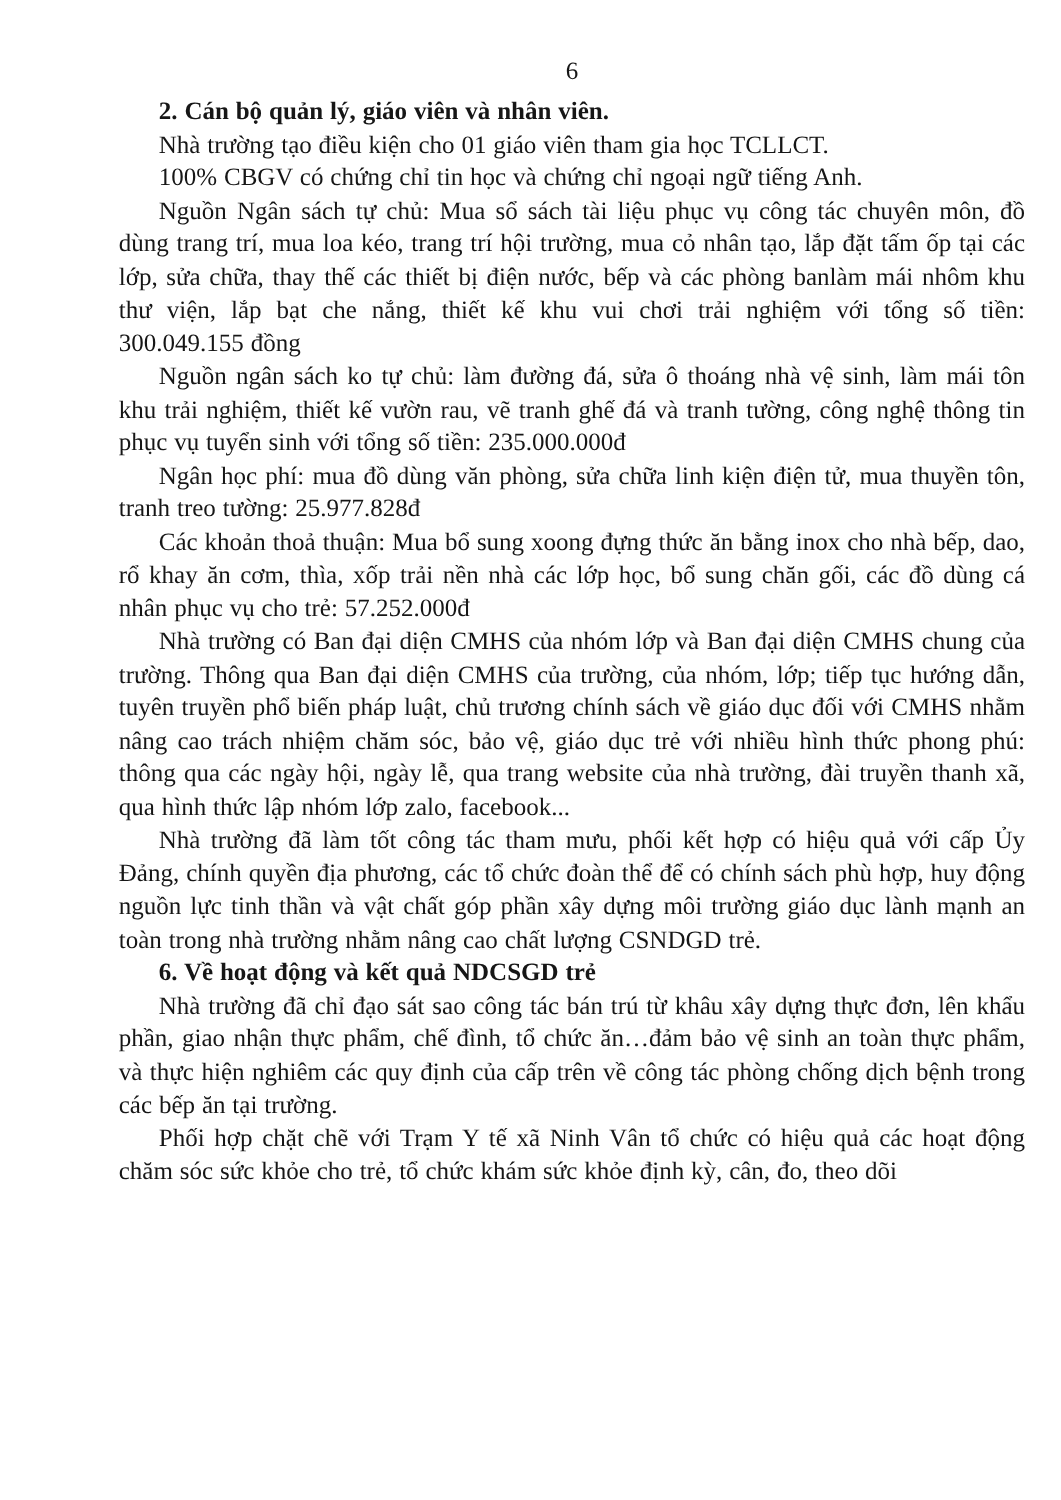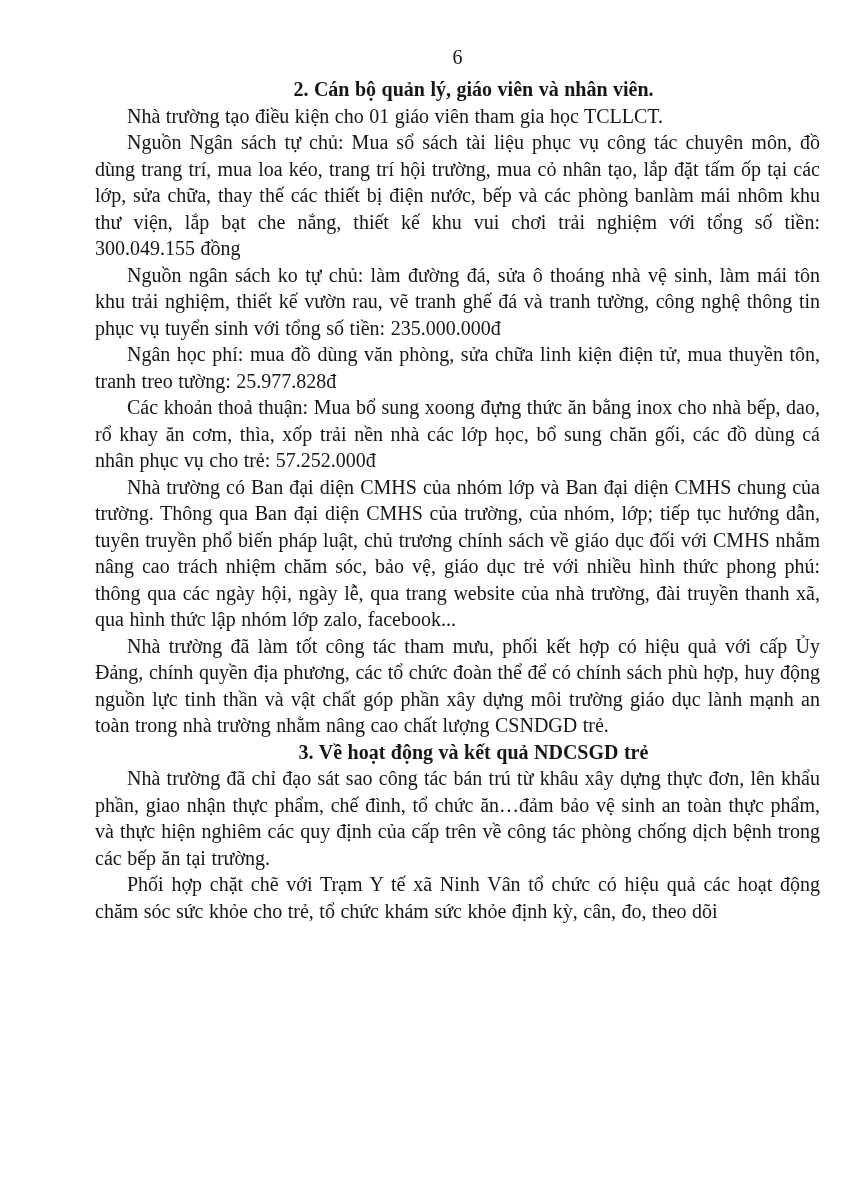--- a/index.html
+++ b/index.html
@@ -29,35 +29,36 @@
   }
   .content p {
     margin: 0;
     text-indent: 32px;
     text-align: justify;
     line-height: 26.5px;
     word-spacing: 0.5px;
   }
   .content p.heading {
     font-weight: bold;
-    text-align: center;
+    text-align: left;
   }
 </style>
 </head>
 <body>
 
 <div class="page">
   <div class="page-number">6</div>
 
   <div class="content">
     <p class="heading">2. Cán bộ quản lý, giáo viên và nhân viên.</p>
     <p class="para">Nhà trường tạo điều kiện cho 01 giáo viên tham gia học TCLLCT.</p>
+    <p class="para">100% CBGV có chứng chỉ tin học và chứng chỉ ngoại ngữ tiếng Anh.</p>
     <p class="para">Nguồn Ngân sách tự chủ: Mua sổ sách tài liệu phục vụ công tác chuyên môn, đồ dùng trang trí, mua loa kéo, trang trí hội trường, mua cỏ nhân tạo, lắp đặt tấm ốp tại các lớp, sửa chữa, thay thế các thiết bị điện nước, bếp và các phòng banlàm mái nhôm khu thư viện, lắp bạt che nắng, thiết kế khu vui chơi trải nghiệm với tổng số tiền: 300.049.155 đồng</p>
     <p class="para">Nguồn ngân sách ko tự chủ: làm đường đá, sửa ô thoáng nhà vệ sinh, làm mái tôn khu trải nghiệm, thiết kế vườn rau, vẽ tranh ghế đá và tranh tường, công nghệ thông tin phục vụ tuyển sinh với tổng số tiền: 235.000.000đ</p>
     <p class="para">Ngân học phí: mua đồ dùng văn phòng, sửa chữa linh kiện điện tử, mua thuyền tôn, tranh treo tường: 25.977.828đ</p>
     <p class="para">Các khoản thoả thuận: Mua bổ sung xoong đựng thức ăn bằng inox cho nhà bếp, dao, rổ khay ăn cơm, thìa, xốp trải nền nhà các lớp học, bổ sung chăn gối, các đồ dùng cá nhân phục vụ cho trẻ: 57.252.000đ</p>
     <p class="para">Nhà trường có Ban đại diện CMHS của nhóm lớp và Ban đại diện CMHS chung của trường. Thông qua Ban đại diện CMHS của trường, của nhóm, lớp; tiếp tục hướng dẫn, tuyên truyền phổ biến pháp luật, chủ trương chính sách về giáo dục đối với CMHS nhằm nâng cao trách nhiệm chăm sóc, bảo vệ, giáo dục trẻ với nhiều hình thức phong phú: thông qua các ngày hội, ngày lễ, qua trang website của nhà trường, đài truyền thanh xã, qua hình thức lập nhóm lớp zalo, facebook...</p>
     <p class="para">Nhà trường đã làm tốt công tác tham mưu, phối kết hợp có hiệu quả với cấp Ủy Đảng, chính quyền địa phương, các tổ chức đoàn thể để có chính sách phù hợp, huy động nguồn lực tinh thần và vật chất góp phần xây dựng môi trường giáo dục lành mạnh an toàn trong nhà trường nhằm nâng cao chất lượng CSNDGD trẻ.</p>
-    <p class="heading">3. Về hoạt động và kết quả NDCSGD trẻ</p>
+    <p class="heading">6. Về hoạt động và kết quả NDCSGD trẻ</p>
     <p class="para">Nhà trường đã chỉ đạo sát sao công tác bán trú từ khâu xây dựng thực đơn, lên khẩu phần, giao nhận thực phẩm, chế đình, tổ chức ăn…đảm bảo vệ sinh an toàn thực phẩm, và thực hiện nghiêm các quy định của cấp trên về công tác phòng chống dịch bệnh trong các bếp ăn tại trường.</p>
     <p class="para">Phối hợp chặt chẽ với Trạm Y tế xã Ninh Vân tổ chức có hiệu quả các hoạt động chăm sóc sức khỏe cho trẻ, tổ chức khám sức khỏe định kỳ, cân, đo, theo dõi</p>
   </div>
 </div>
 
 </body></html>

